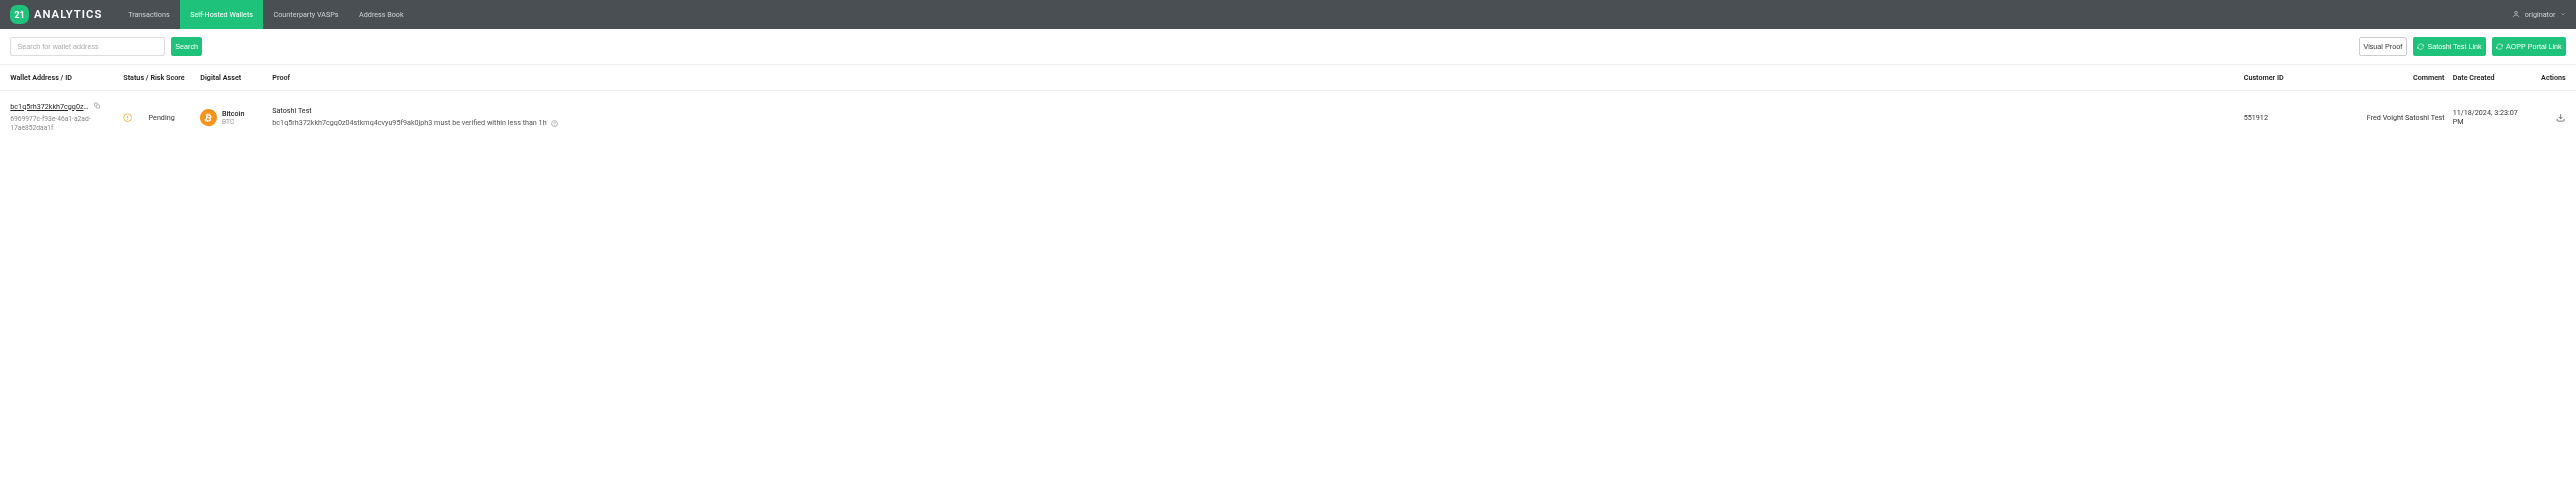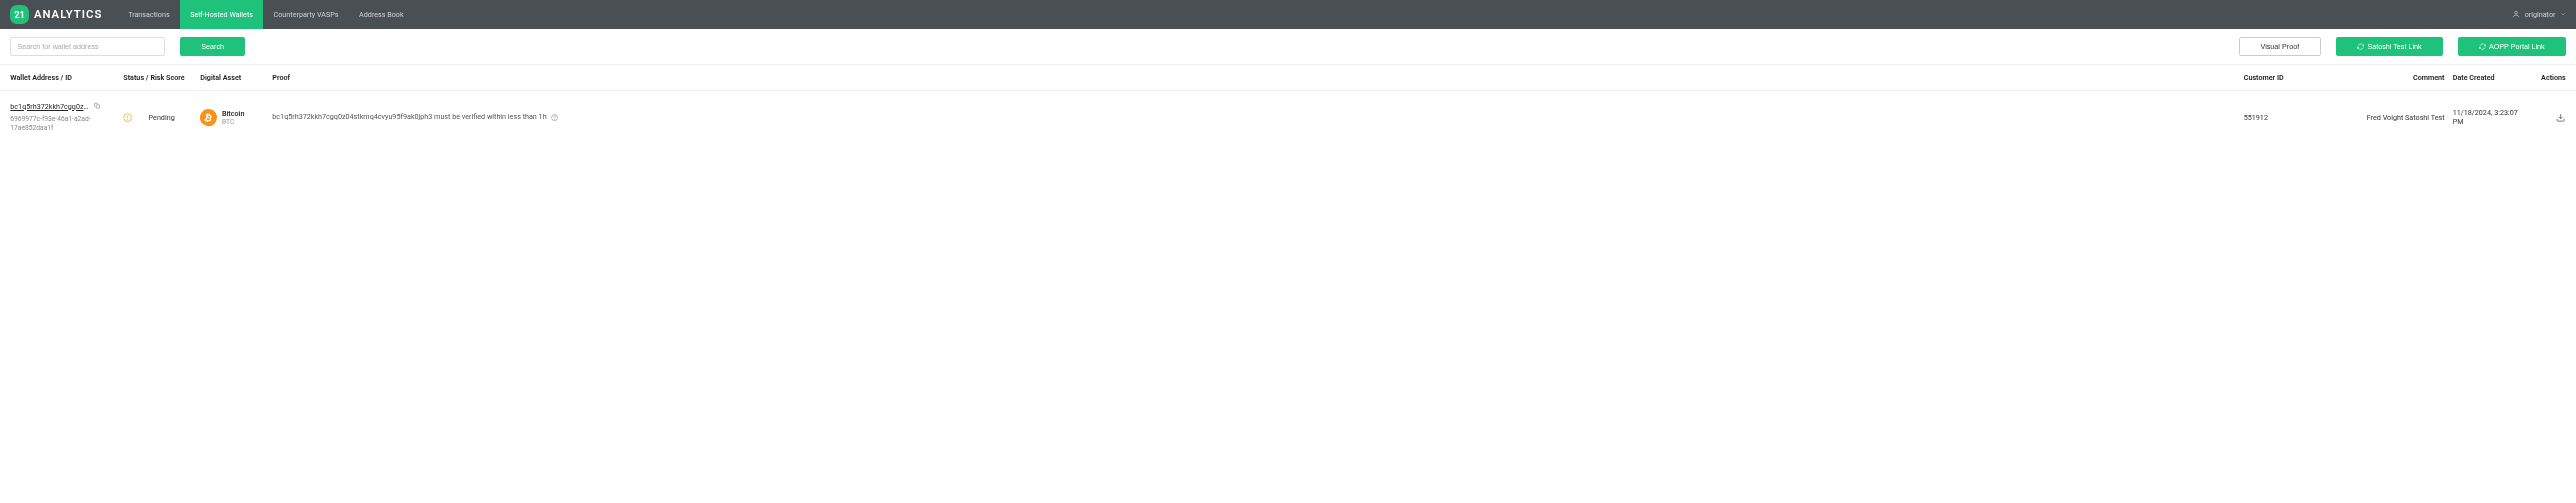--- a/index.html
+++ b/index.html
@@ -8,24 +8,24 @@
   .topbar { background: #4a4f54; display: flex; align-items: center; height: 29px; padding: 0 10.3px; }
   .logo-block { display: flex; align-items: center; gap: 5.2px; margin-right: 15.5px; }
   .logo-square { background: #1fc27a; color: #fff; font-weight: 700; width: 18.5px; height: 18.5px; display: flex; align-items: center; justify-content: center; font-size: 9.3px; border-radius: 7px; }
   .logo-text { color: #fff; font-weight: 600; font-size: 11.3px; letter-spacing: 1px; }
   .nav { display: flex; height: 100%; }
   .nav-item { color: #d0d3d6; padding: 0 10.3px; display: flex; align-items: center; cursor: pointer; font-size: 7.2px; }
   .nav-item.active { background: #1fc27a; color: #fff; }
   .spacer { flex: 1; }
   .user-block { color: #d0d3d6; display: flex; align-items: center; gap: 4.1px; cursor: pointer; font-size: 7.2px; }
   
-  .toolbar { display: flex; align-items: flex-end; padding: 8.2px 10.3px; gap: 15px; border-bottom: 0.5px solid #eee; }
+  .toolbar { display: flex; align-items: flex-end; padding: 8.2px 10.3px; gap: 6px; border-bottom: 0.5px solid #eee; }
   .search-input { width: 155px; height: 18.5px; border: 0.5px solid #ddd; border-radius: 2.1px; padding: 0 6.2px; font-size: 7.2px; color: #666; }
   .search-input::placeholder { color: #aaa; }
-  .btn { height: 18.5px; padding: 0 21px; border-radius: 2.1px; font-size: 7.2px; cursor: pointer; display: inline-flex; align-items: center; gap: 3.1px; border: none; }
+  .btn { height: 18.5px; padding: 0 4px; border-radius: 2.1px; font-size: 7.2px; cursor: pointer; display: inline-flex; align-items: center; gap: 3.1px; border: none; }
   .btn-green { background: #1fc27a; color: #fff; }
   .btn-white { background: #fff; color: #333; border: 0.5px solid #ccc; }
   
   .table { width: 100%; }
   .thead { display: flex; padding: 8.2px 10.3px; border-bottom: 0.5px solid #eee; font-weight: 600; color: #222; }
   .trow { display: flex; padding: 10.3px 10.3px; align-items: center; }
   .col-addr { width: 113px; padding-right: 23px; }
   .col-status { width: 77px; padding-right: 8.2px; }
   .col-asset { width: 72px; padding-right: 8.2px; }
   .col-proof { flex: 1; padding-right: 8.2px; min-width: 155px; }
@@ -134,20 +134,21 @@
     <div class="col-asset">
       <div class="asset-cell">
         <div class="asset-icon">₿</div>
         <div>
           <div class="asset-name">Bitcoin</div>
           <div class="asset-ticker">BTC</div>
         </div>
       </div>
     </div>
     <div class="col-proof">
+      <div class="proof-title">Satoshi Test</div>
       <div class="proof-body">
         <span>bc1q5rh372kkh7cgq0z04stkmq4cvyu95f9ak0jph3 must be verified within less than 1h</span>
         <span class="help-icon">
           <svg width="7.2" height="7.2" viewBox="0 0 24 24" fill="none" stroke="#888" stroke-width="2">
               <circle cx="12" cy="12" r="10"></circle>
               <path d="M9.09 9a3 3 0 015.83 1c0 2-3 3-3 3"></path>
               <circle cx="12" cy="17" r="0.5" fill="#888"></circle>
             </svg>
         </span>
       </div>

